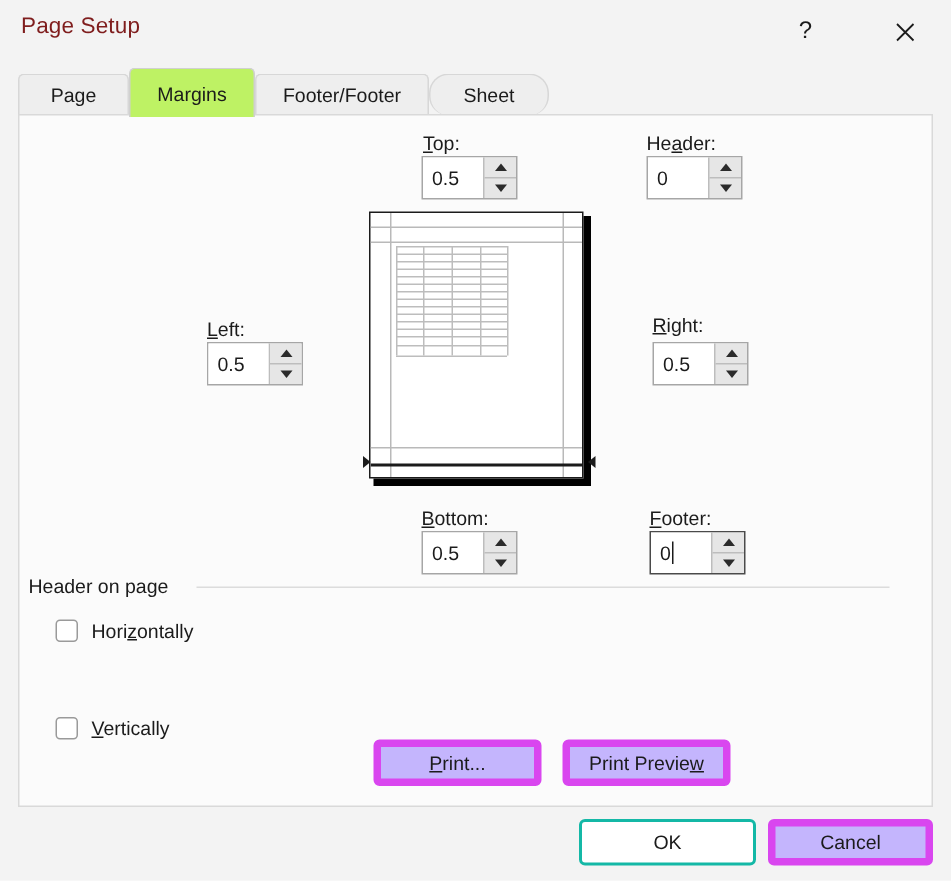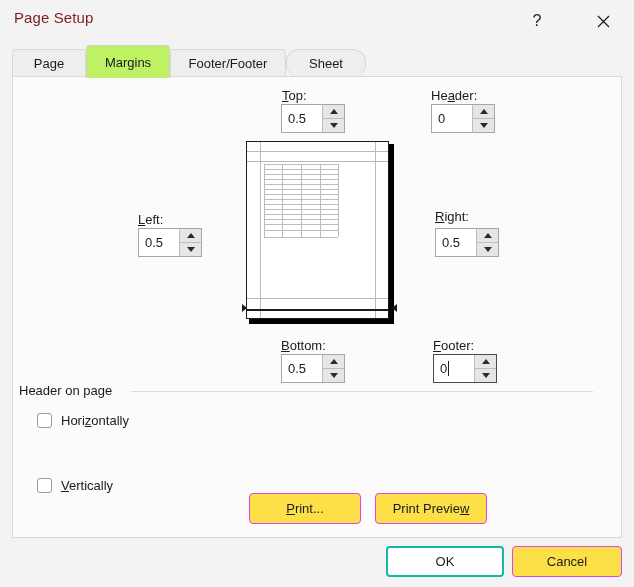--- a/index.html
+++ b/index.html
@@ -235,22 +235,22 @@
     background: #ffffff;
     margin-right: 9px;
   }
   .checkrow .cklabel { font-size: 13px; color: #1b1b1b; }
 
   
   .btn {
     position: absolute;
     box-sizing: border-box;
     height: 31px;
-    background: #fde047;
-    border: 1px solid #d946ef;
+    background: #c4b5fd;
+    border: 5px solid #d946ef;
     border-radius: 4px;
     display: flex;
     align-items: center;
     justify-content: center;
     font-size: 13px;
     color: #1b1b1b;
     cursor: default;
   }
   .btn.primary {
     border: 2px solid #14b8a6;

